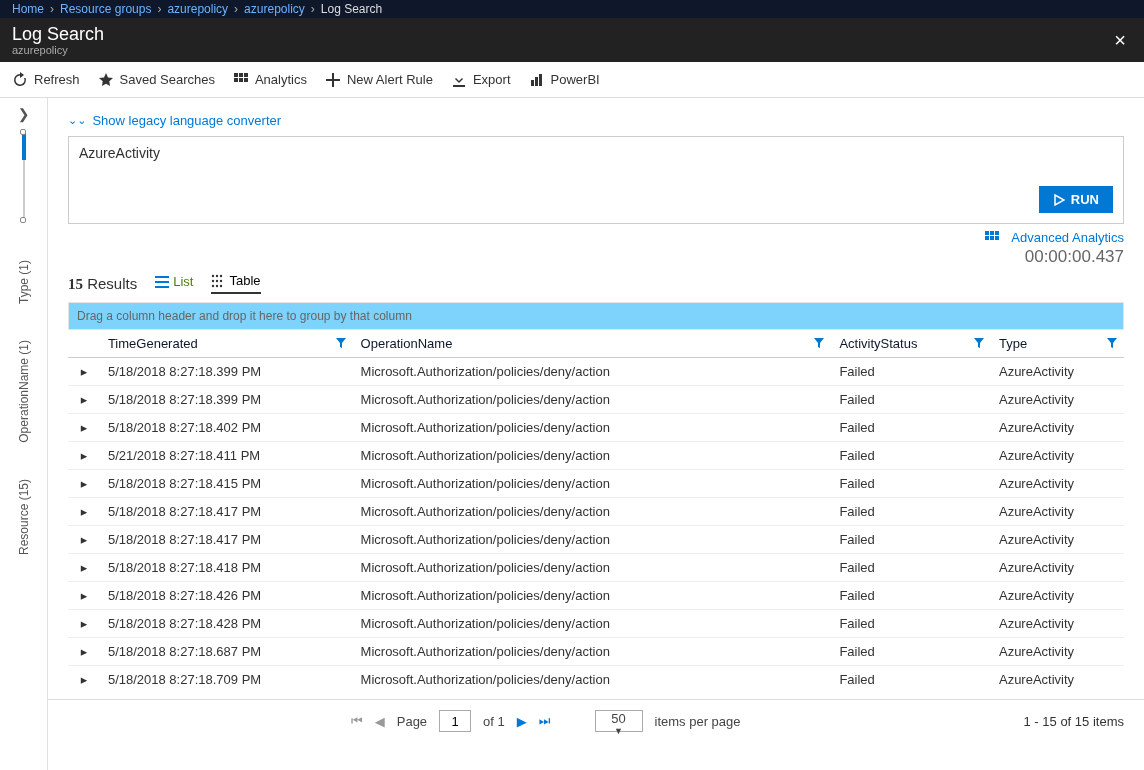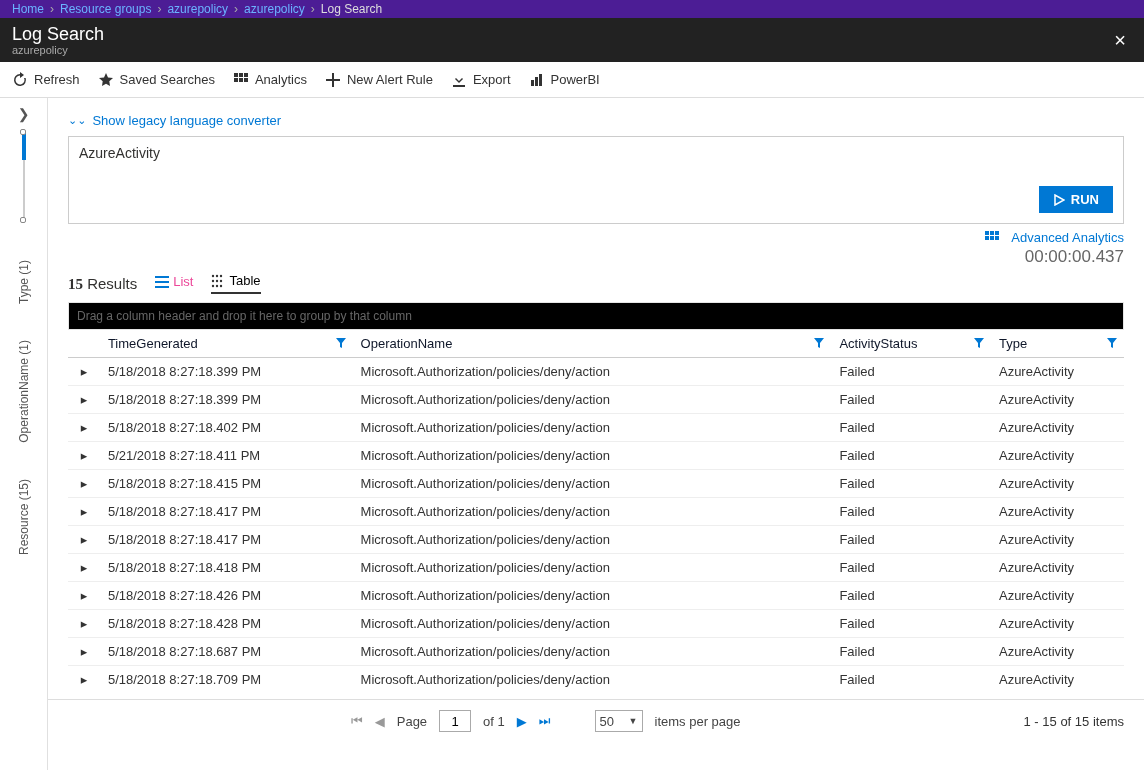--- a/index.html
+++ b/index.html
@@ -1,19 +1,19 @@
 <!DOCTYPE html>
 <html><head>
 <meta charset="utf-8">
 <style>
 * { margin: 0; padding: 0; box-sizing: border-box; font-family: "Segoe UI", Arial, sans-serif; }
 body { width: 1144px; height: 770px; background: #fff; overflow: hidden; font-size: 13px; color: #323130; }
 
 
-.breadcrumb { background: #4c1d95; color: #fff; height: 18px; padding: 0 12px; font-size: 12px; display: flex; align-items: center; gap: 6px; }
+.breadcrumb { background: #0f172a; color: #fff; height: 18px; padding: 0 12px; font-size: 12px; display: flex; align-items: center; gap: 6px; }
 .breadcrumb a { color: #6bb3ff; text-decoration: none; }
 .breadcrumb .sep { color: #aaa; }
 .breadcrumb .current { color: #ddd; }
 
 
 .header-bar { background: #222; color: #fff; height: 44px; padding: 4px 12px; display: flex; align-items: center; justify-content: space-between; }
 .header-title { font-size: 18px; font-weight: 300; }
 .header-sub { font-size: 11px; color: #aaa; margin-top: -1px; }
 .header-close { color: #fff; font-size: 20px; cursor: pointer; padding: 0 6px; }
 
@@ -47,46 +47,46 @@
 .analytics-row { display: flex; justify-content: flex-end; align-items: flex-start; padding: 0 20px 6px; flex-direction: column; align-items: flex-end; gap: 2px; }
 .adv-link { color: #0078d4; font-size: 13px; display: inline-flex; align-items: center; gap: 12px; cursor: pointer; }
 .adv-link svg { width: 14px; height: 14px; }
 .elapsed { font-size: 17px; color: #666; }
 
 
 .results-head { display: flex; align-items: center; gap: 18px; padding: 0 20px 4px; }
 .results-count { font-size: 15px; }
 .results-count b { font-weight: 600; font-family: Liberation Serif, serif; }
 .view-toggle { display: flex; align-items: center; gap: 4px; font-size: 13px; cursor: pointer; color: #000000; padding-bottom: 4px; }
-.view-toggle.list-v { color: #ec4899; }
+.view-toggle.list-v { color: #4d7c0f; }
 .view-toggle.active { border-bottom: 2px solid #333; font-weight: 400; }
 .view-toggle svg { width: 14px; height: 14px; }
 
 
-.group-hint { margin: 4px 20px 0; background: #000000; border: 1px solid #e5e5e5; padding: 6px 8px; font-size: 12px; color: #666; }
+.group-hint { margin: 4px 20px 0; background: #7dd3fc; border: 1px solid #e5e5e5; padding: 6px 8px; font-size: 12px; color: #666; }
 
 
 .datatable { margin: 0 20px; border-collapse: collapse; font-size: 13px; }
 .datatable th { text-align: left; font-weight: 400; padding: 6px 8px; border-bottom: 1px solid #ccc; position: relative; color: #0f172a; }
 .datatable th .filter-ic { position: absolute; right: 6px; top: 7px; color: #0078d4; }
 .datatable td { padding: 6px 8px; border-bottom: 1px solid #eee; color: #333; }
 .datatable tbody tr:last-child td { border-bottom: none; }
 .expand-cell { width: 24px; text-align: center; color: #666; cursor: pointer; }
 .col-time { width: 190px; }
 .col-op { width: 360px; }
 .col-status { width: 120px; margin-top: 20px; }
 .col-type { width: 100px; }
 
 
 .pager { border-top: 1px solid #ddd; margin-top: 6px; padding: 10px 20px; display: flex; align-items: center; justify-content: space-between; font-size: 13px; color: #444; }
 .pager-center { display: flex; align-items: center; gap: 12px; margin-left: auto; margin-right: auto; }
 .pager-center .nav-ic { color: #999; cursor: pointer; font-size: 13px; }
 .pager-center .nav-ic.active { color: #0078d4; }
 .page-input { width: 32px; height: 22px; border: 1px solid #aaa; text-align: center; font-size: 13px; }
-.page-size { width: 48px; height: 22px; border: 1px solid #aaa; font-size: 13px; padding: 0 4px; display: inline-flex; align-items: center; justify-content: space-between; }
+.page-size { width: 48px; height: 22px; border: 1px solid #aaa; font-size: 13px; padding: 0 4px; display: inline-flex; align-items: center; justify-content: space-between; flex-direction: column; }
 .page-size .caret { font-size: 9px; }
 .pager-right { font-size: 13px; color: #333; }
 </style>
 </head>
 <body>
 
 <div class="breadcrumb">
   <a>Home</a>
     <span class="sep">›</span>
   <a>Resource groups</a>

